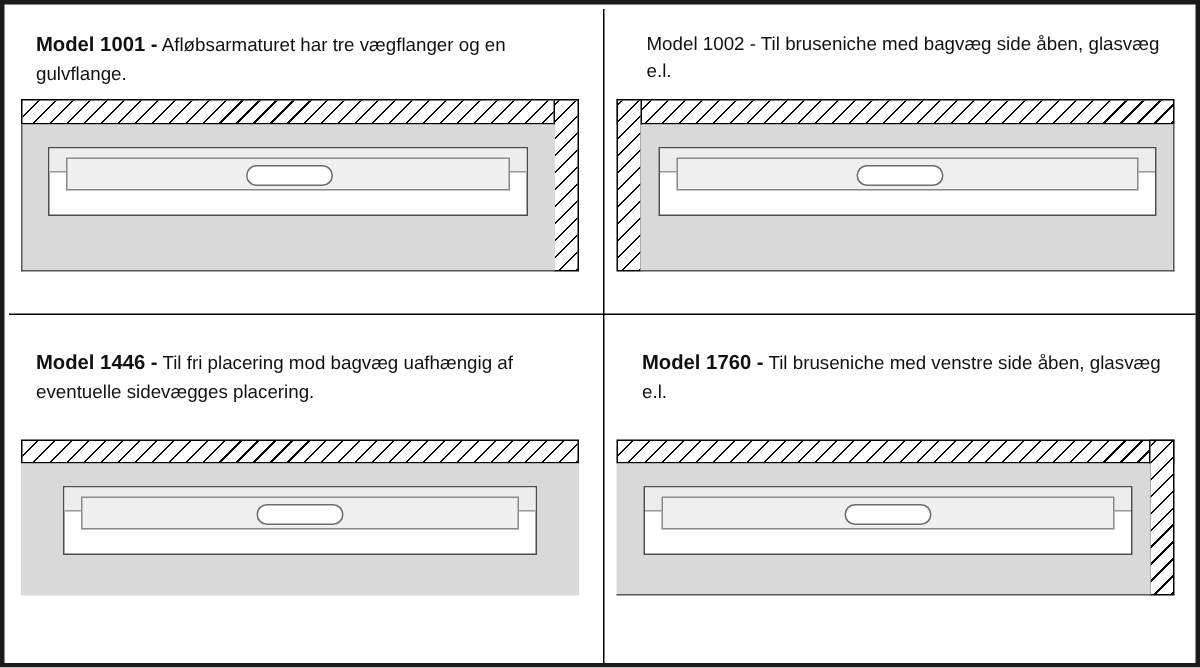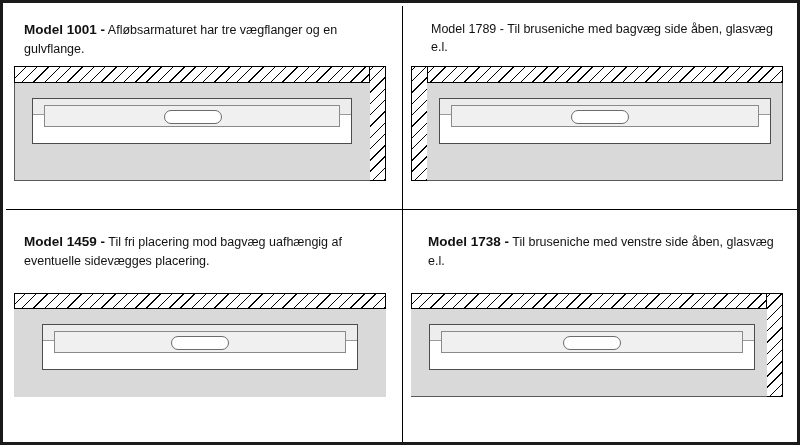--- a/index.html
+++ b/index.html
@@ -138,56 +138,56 @@
 
     <div class="channel" style="left:26px; top:92px; width:320px; height:46px;"></div>
     <div class="channel-shade" style="left:27px; top:93px; width:318px; height:16px; border-bottom:1px solid #9a9a9a;"></div>
     <div class="channel-inner" style="left:38px; top:99px; width:296px; height:22px;"></div>
     <div class="channel-slot" style="left:158px; top:104px; width:58px; height:14px;"></div>
   </div>
 
   <div class="quadrant q-tr">
 
     <div class="caption cap-tr">
-      <span>Model 1789 -</span>
+      <span>Model 1002 -</span>
       <span>Til bruseniche med bagvæg side åben, glasvæg e.l.</span>
     </div>
 
     <div class="hatch" style="left:8px; top:60px; width:372px; height:17px;"></div>
     <div class="hatch-v" style="left:8px; top:60px; width:17px; height:115px;"></div>
 
     <div class="plate-plain" style="left:24px; top:77px; width:356px; height:98px; border-right:1px solid #5a5a5a; border-bottom:1px solid #5a5a5a;"></div>
 
     <div class="channel" style="left:36px; top:92px; width:332px; height:46px;"></div>
     <div class="channel-shade" style="left:37px; top:93px; width:330px; height:16px; border-bottom:1px solid #9a9a9a;"></div>
     <div class="channel-inner" style="left:48px; top:99px; width:308px; height:22px;"></div>
     <div class="channel-slot" style="left:168px; top:104px; width:58px; height:14px;"></div>
   </div>
 
   <div class="quadrant q-bl">
 
     <div class="caption cap-bl">
-      <span class="model">Model 1459 -</span>
+      <span class="model">Model 1446 -</span>
       <span>Til fri placering mod bagvæg uafhængig af eventuelle sidevægges placering.</span>
     </div>
 
     <div class="hatch" style="left:8px; top:83px; width:372px; height:16px;"></div>
 
     <div class="plate-plain" style="left:8px; top:99px; width:372px; height:88px;"></div>
 
     <div class="channel" style="left:36px; top:114px; width:316px; height:46px;"></div>
     <div class="channel-shade" style="left:37px; top:115px; width:314px; height:16px; border-bottom:1px solid #9a9a9a;"></div>
     <div class="channel-inner" style="left:48px; top:121px; width:292px; height:22px;"></div>
     <div class="channel-slot" style="left:165px; top:126px; width:58px; height:14px;"></div>
   </div>
 
   <div class="quadrant q-br">
 
     <div class="caption cap-br">
-      <span class="model">Model 1738 -</span>
+      <span class="model">Model 1760 -</span>
       <span>Til bruseniche med venstre side åben, glasvæg e.l.</span>
     </div>
 
     <div class="hatch" style="left:8px; top:83px; width:372px; height:16px;"></div>
     <div class="hatch-v" style="left:363px; top:83px; width:17px; height:104px;"></div>
 
     <div class="plate-plain" style="left:8px; top:99px; width:356px; height:88px; border-bottom:1px solid #5a5a5a;"></div>
 
     <div class="channel" style="left:26px; top:114px; width:326px; height:46px;"></div>
     <div class="channel-shade" style="left:27px; top:115px; width:324px; height:16px; border-bottom:1px solid #9a9a9a;"></div>

